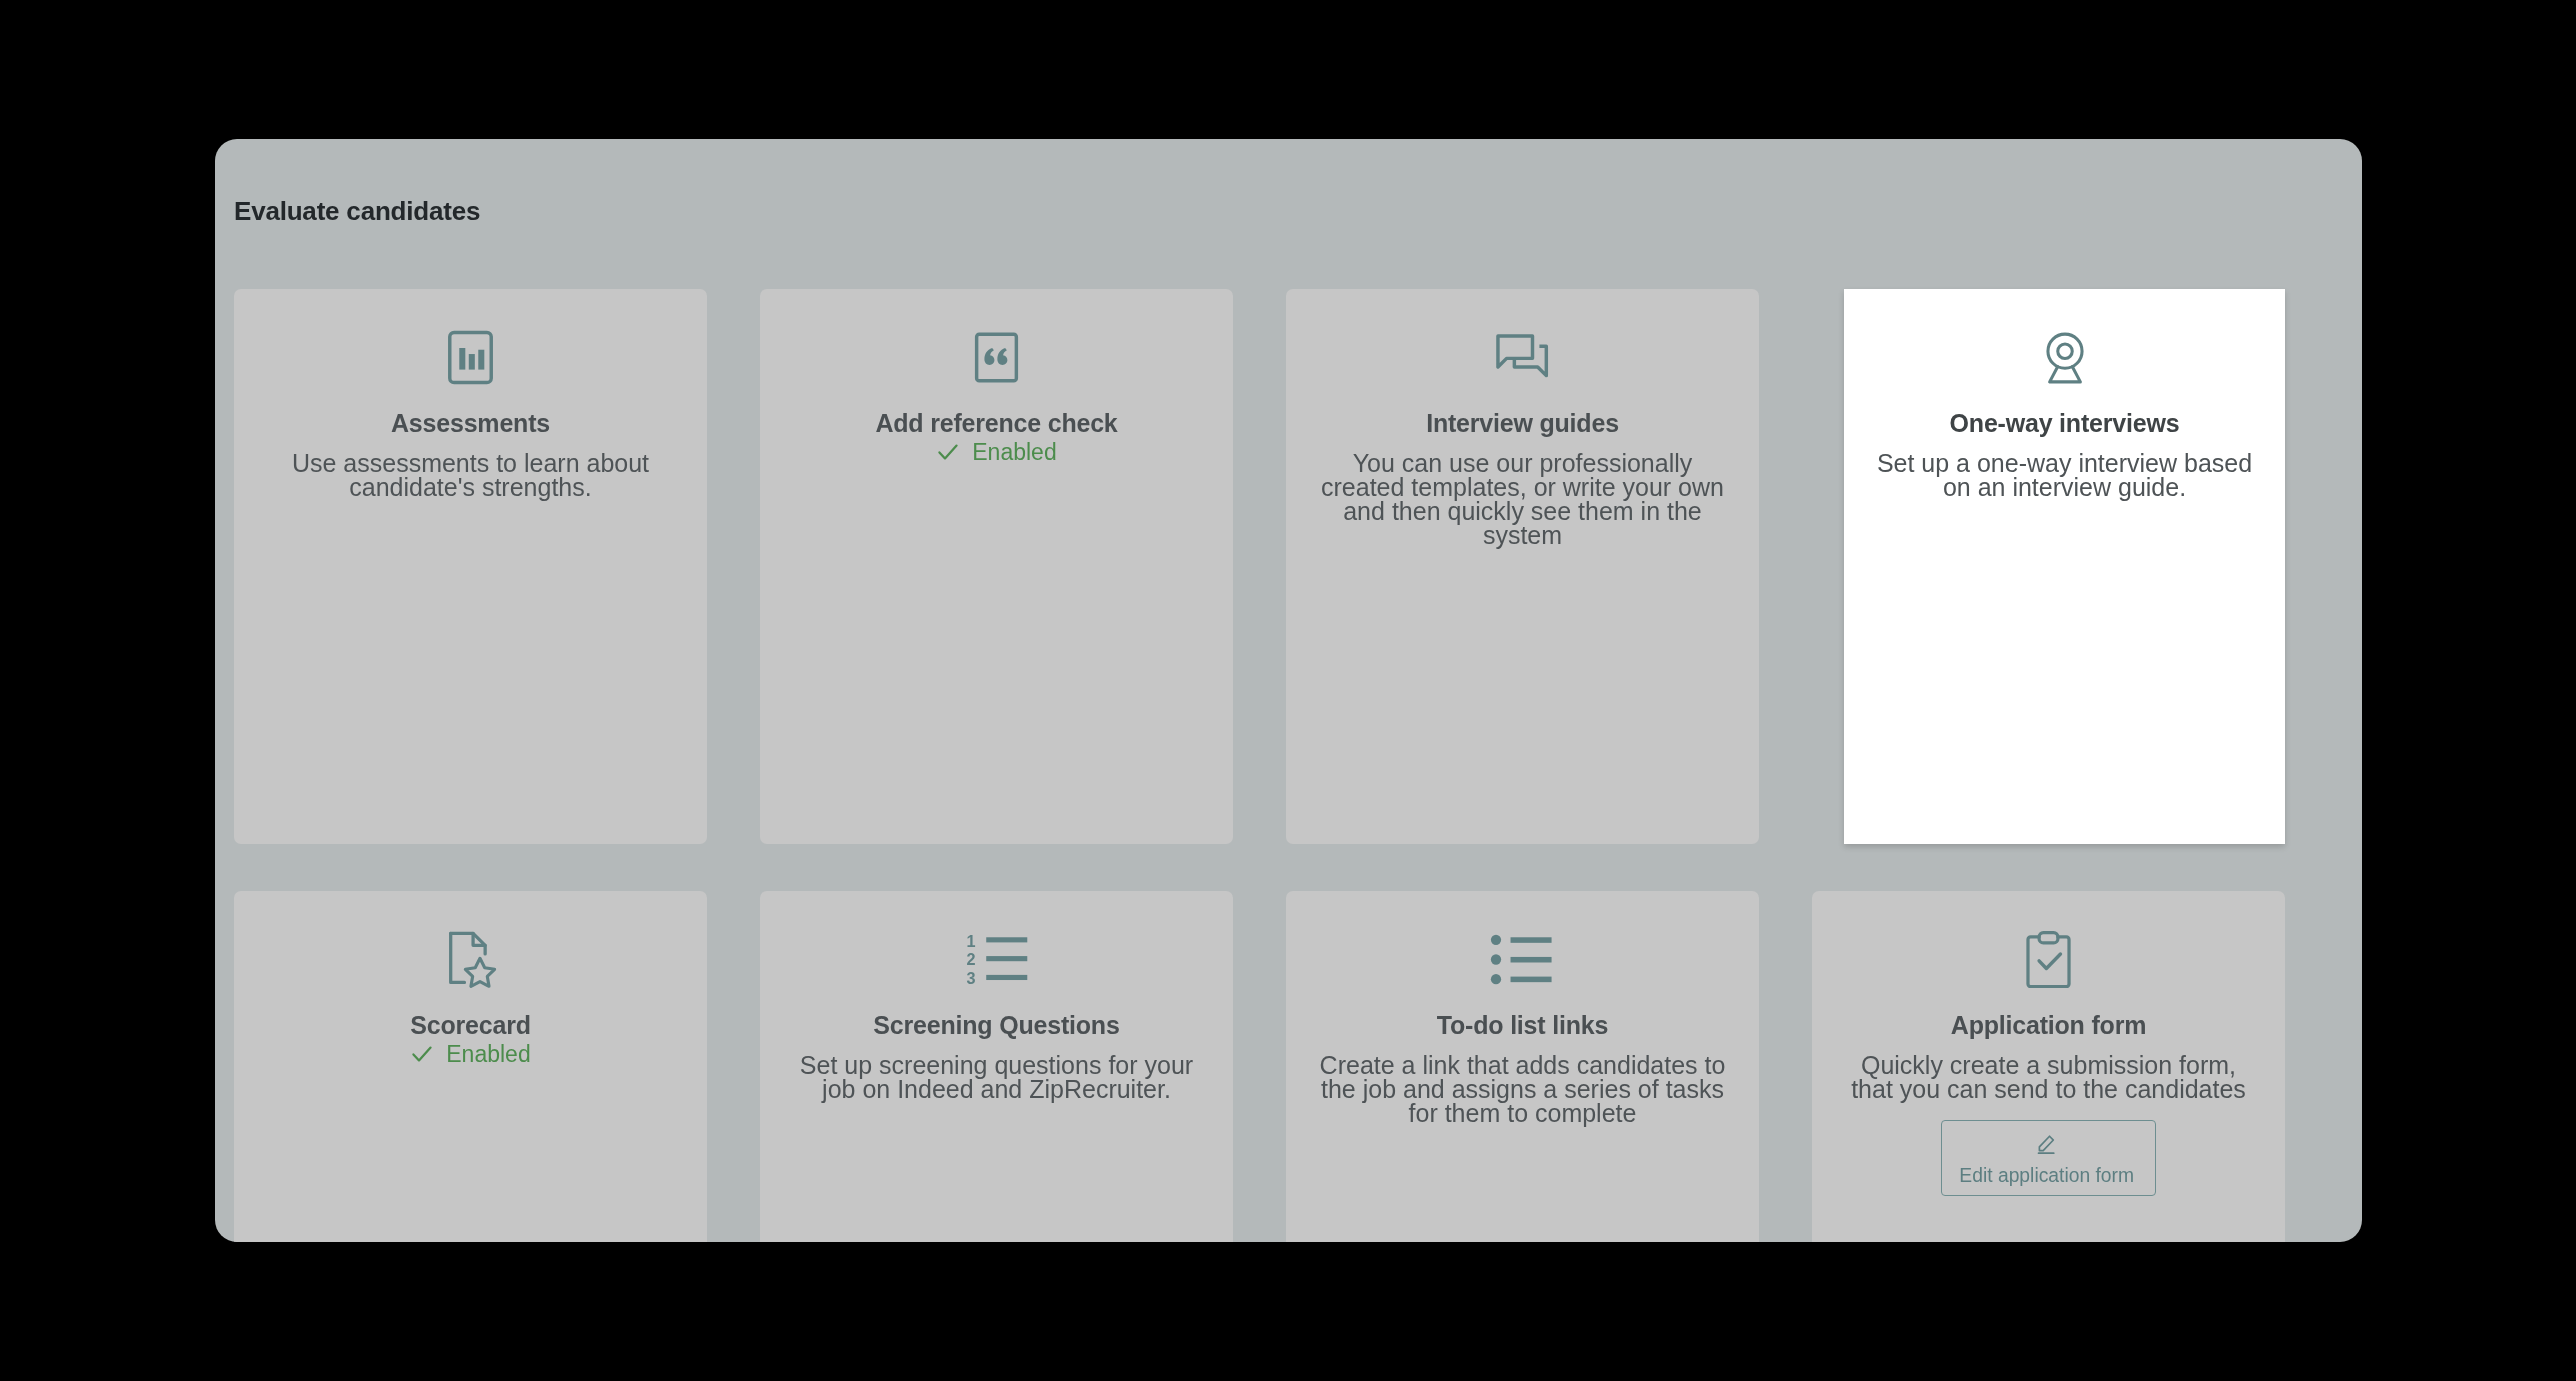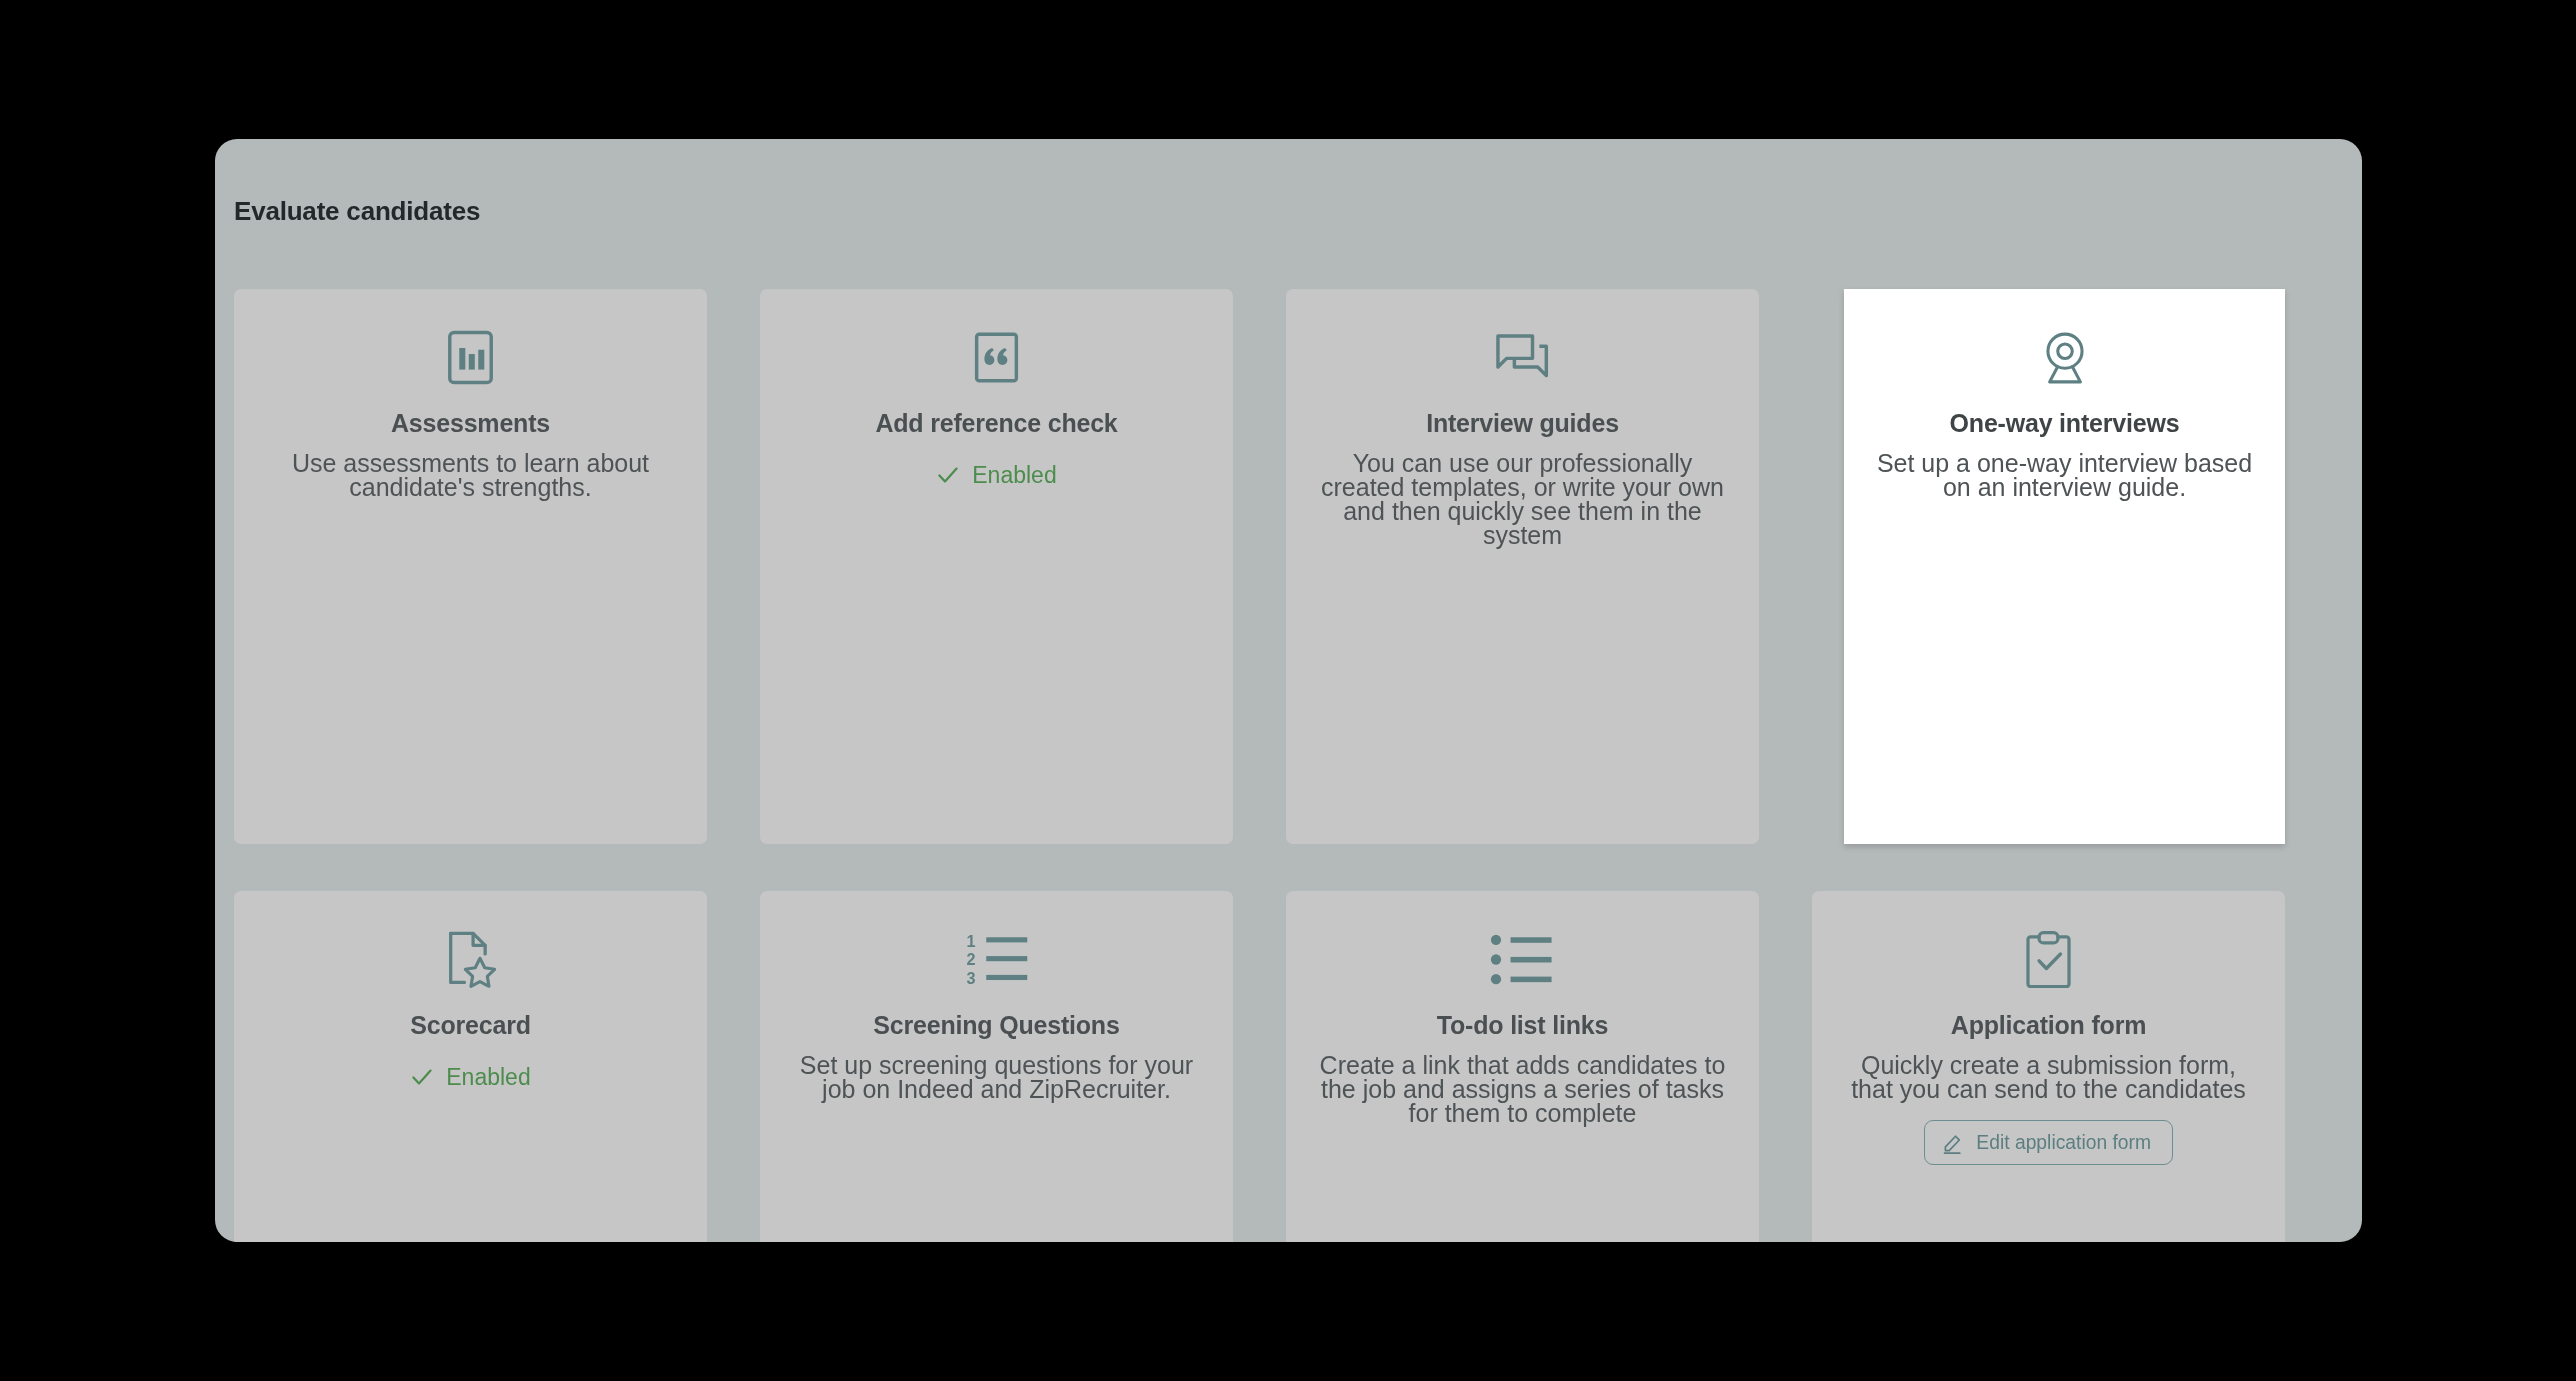--- a/index.html
+++ b/index.html
@@ -82,21 +82,21 @@
 
   .card-desc {
     margin-top: 13.7px;
     font-size: 25px;
     color: #4e5356;
     line-height: 24px;
     padding: 0 5.2px;
   }
 
   .status {
-    margin-top: 24px;
+    margin-top: 1px;
     display: flex;
     align-items: center;
     justify-content: center;
     gap: 12px;
     font-size: 23px;
     color: #4c8c4c;
   }
 
   .status svg { display: block; }
 
@@ -104,28 +104,29 @@
     margin-top: 19px;
     display: flex;
     justify-content: center;
   }
 
   .btn {
     display: inline-flex;
     align-items: center;
     gap: 12px;
     border: 0.9px solid #6d8e90;
-    border-radius: 9px;
+    border-radius: 4px;
     background: transparent;
     color: #5c7e81;
     font-size: 19.3px;
     font-family: "Liberation Sans", sans-serif;
     padding: 10.3px 20.6px 10.3px 17px;
     cursor: pointer;
     line-height: 1;
+    flex-direction: column;
   }
 
   .btn svg { display: block; flex: 0 0 auto; }
 </style>
 </head>
 <body>
 
 <div id="panel">
 
   <div id="section-title">Evaluate candidates</div>

